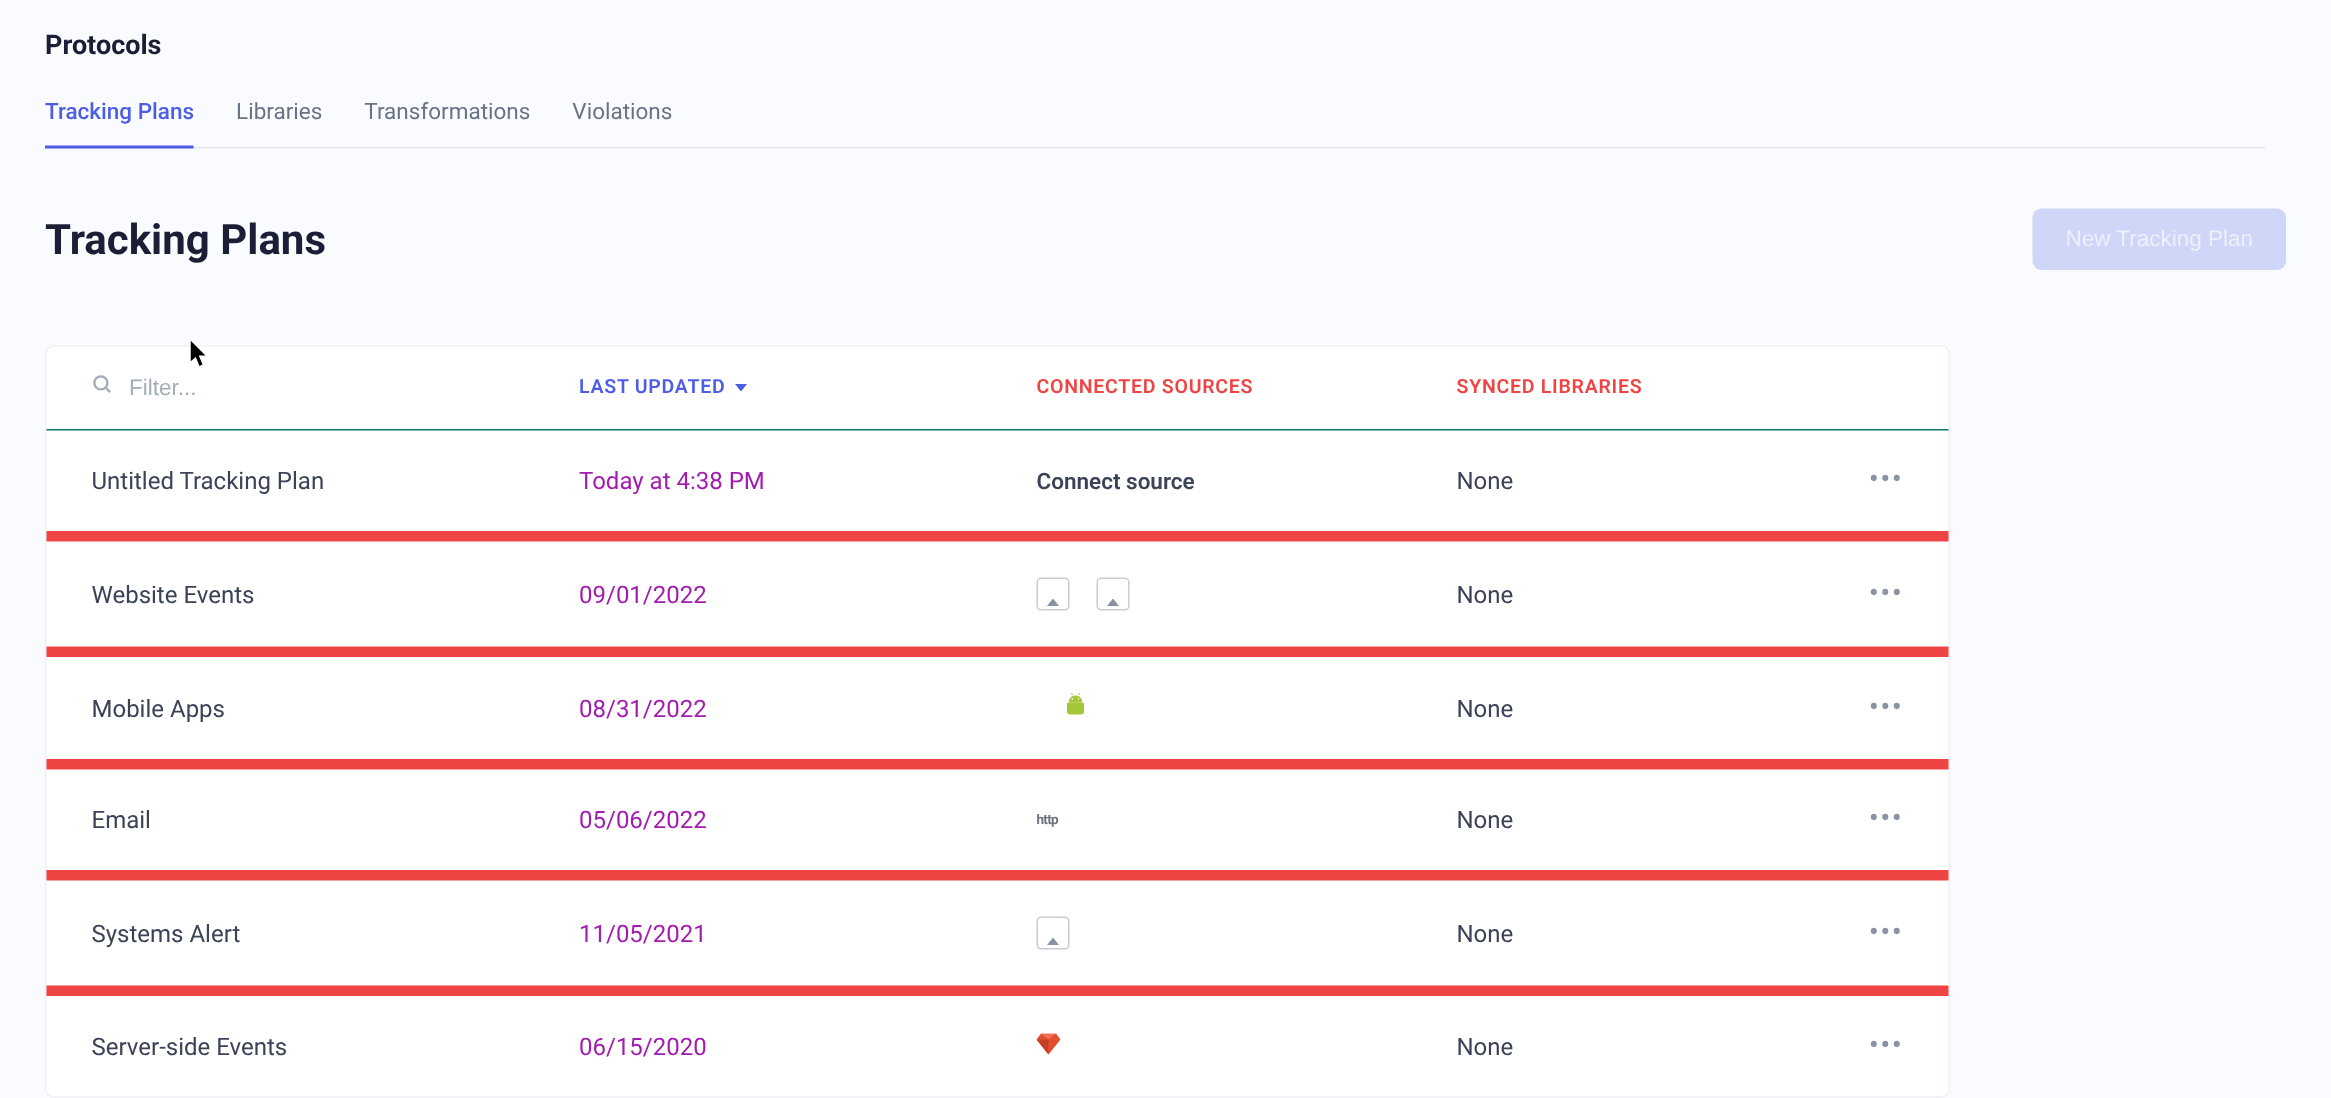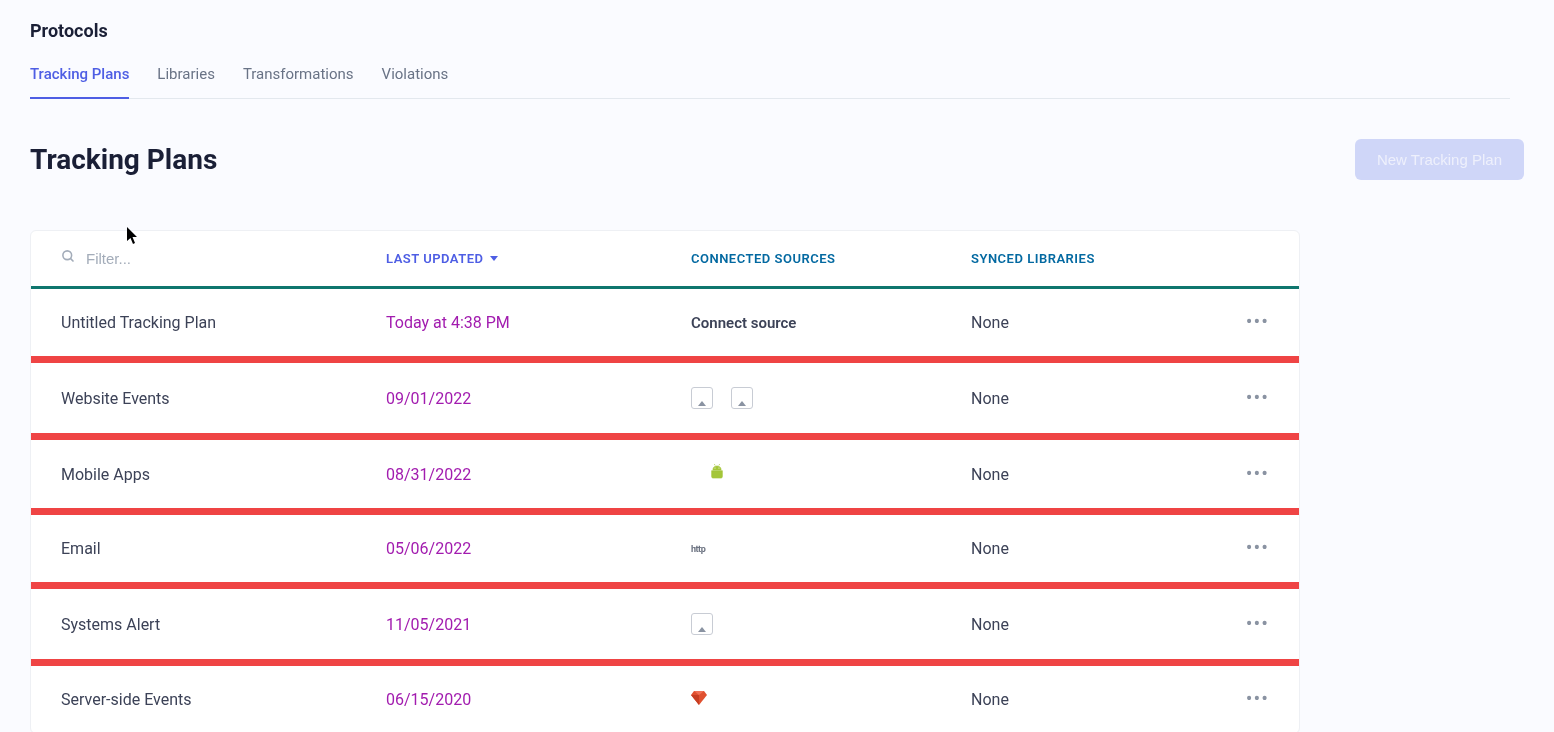--- a/index.html
+++ b/index.html
@@ -65,31 +65,31 @@
     .table-container {
       border: 1px solid #eef0f4;
       border-radius: 6px;
       background: #fff;
       width: 1270px;
     }
     .table-header {
       display: flex;
       align-items: center;
       padding: 18px 30px;
-      border-bottom: 3px solid #0f766e;
+      border-bottom: 1px solid #0f766e;
     }
     .col-name { width: 325px; display:flex; align-items:center; gap:10px;}
     .col-updated { width: 305px; }
     .col-sources { width: 280px; }
     .col-libs { width: 250px; }
     .col-actions { flex: 1; text-align: right; }
     .th {
       font-size: 13px;
       font-weight: 600;
-      color: #0369a1;
+      color: #ef4444;
       letter-spacing: 0.5px;
       text-transform: uppercase;
     }
     .th.sort-active { color: #4e5ee4; display:flex; align-items:center; gap:6px;}
     .search-icon svg { width: 15px; height: 15px; }
     .filter-input {
       border: none;
       outline: none;
       font-size: 15px;
       color: #697386;

